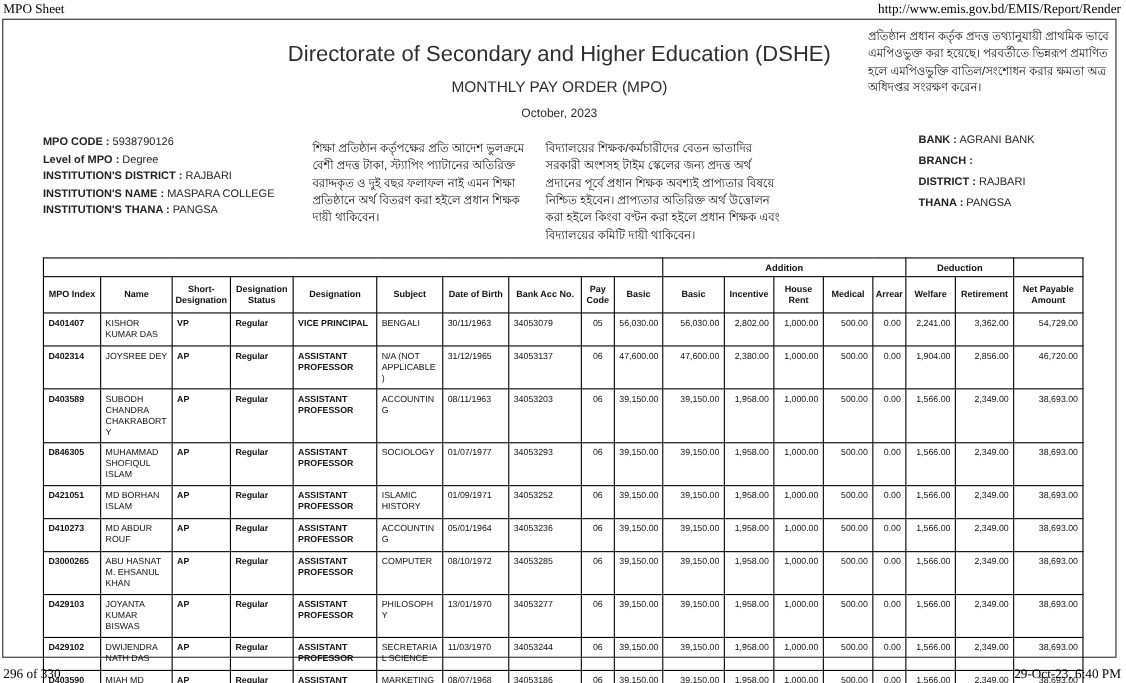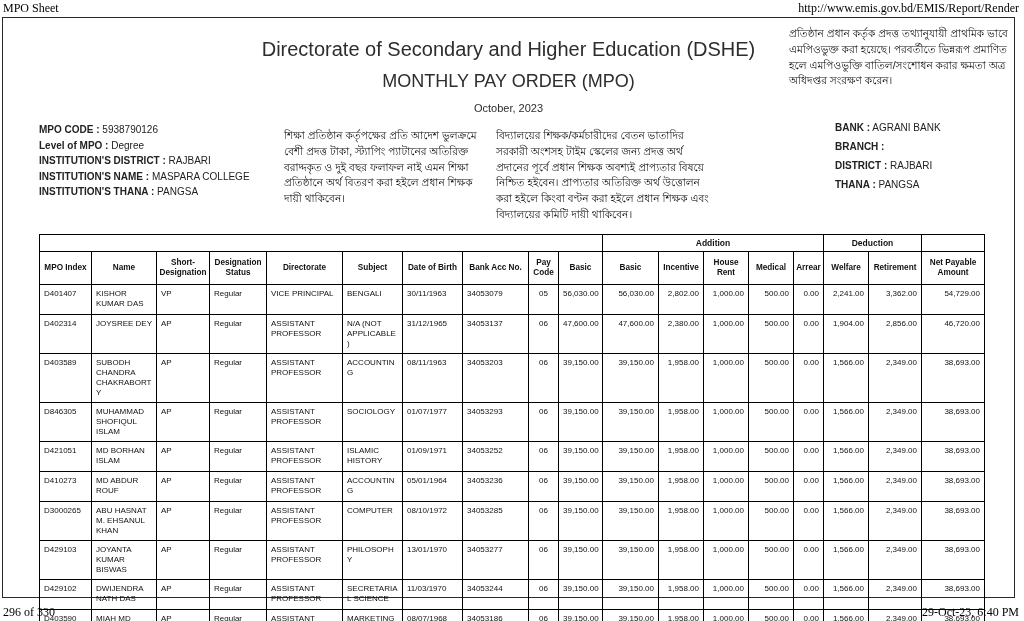--- a/index.html
+++ b/index.html
@@ -11,21 +11,21 @@
             font-family:"Liberation Serif","DejaVu Serif",serif; font-size:12px; color:#000; }
   .chrome.top { top:1px;align-items:flex-end; }
   .chrome.bottom { bottom:1px; }
 
   
   .frame { position:absolute; left:2px; top:17px; width:1013px; height:581px;
            border:1px solid #2a2a2a; background:#fff; }
 
   .title-wrap { position:absolute; top:20px; left:0; right:0; text-align:center; color:#2d2d2d; }
   .title    { font-size:20px; font-weight:normal; }
-  .subtitle { font-size:18px; font-weight:normal; margin-top:10px; }
+  .subtitle { font-size:14px; font-weight:normal; margin-top:10px; }
   .period   { font-size:11px; margin-top:10px; }
 
   .notice { font-size:10.5px; line-height:1.5; color:#111; }
   .notice-top-right { position:absolute; left:786px; top:8px;  width:220px; }
   .notice-mid-1     { position:absolute; left:281px; top:110px; width:208px; }
   .notice-mid-2     { position:absolute; left:493px; top:110px; width:222px; }
 
   .info-block { position:absolute; font-size:10px; color:#222; }
   .inst-block { left:36px;  top:106px; width:250px; }
   .bank-block { left:832px; top:104px; width:178px; }
@@ -36,21 +36,21 @@
   table.mpo { position:absolute; left:36px; top:216px; width:945px;
               border-collapse:collapse; table-layout:fixed; font-size:8px; color:#111; }
   .mpo td, .mpo th { border:1px solid #000; padding:4px 4px; vertical-align:top;
                      text-align:left; line-height:1.25; overflow:hidden; word-wrap:break-word; }
   .mpo thead tr.group-row td { height:17px; text-align:center; font-weight:bold;
                                font-size:8.5px; padding:2px; vertical-align:middle; }
   .mpo thead tr.header-row { height:33px; }
   .mpo thead th { text-align:center; vertical-align:middle; font-weight:bold;
                   font-size:8.2px; padding:3px 1px; }
   .mpo tbody tr { height:30px; }
-  .mpo td.b   { font-weight:normal;margin-top:18px; }
+  .mpo td.b   { font-weight:bold;margin-top:18px; }
   .mpo td.num { text-align:right; white-space:nowrap; padding-right:4px; }
   .mpo td.ctr { text-align:center; }
 </style>
 </head>
 <body>
 
 <div class="chrome top">
   <span>MPO Sheet</span>
   <span>http://www.emis.gov.bd/EMIS/Report/Render</span>
 </div>
@@ -109,21 +109,21 @@
         <td colspan="10"></td>
         <td colspan="5">Addition</td>
         <td colspan="2">Deduction</td>
         <td></td>
       </tr>
       <tr class="header-row">
           <th>MPO Index</th>
           <th>Name</th>
           <th>Short-Designation</th>
           <th>Designation Status</th>
-          <th>Directorate</th>
+          <th>Designation</th>
           <th>Subject</th>
           <th>Date of Birth</th>
           <th>Bank Acc No.</th>
           <th>Pay Code</th>
           <th>Basic</th>
           <th>Basic</th>
           <th>Incentive</th>
           <th>House Rent</th>
           <th>Medical</th>
           <th>Arrear</th>

